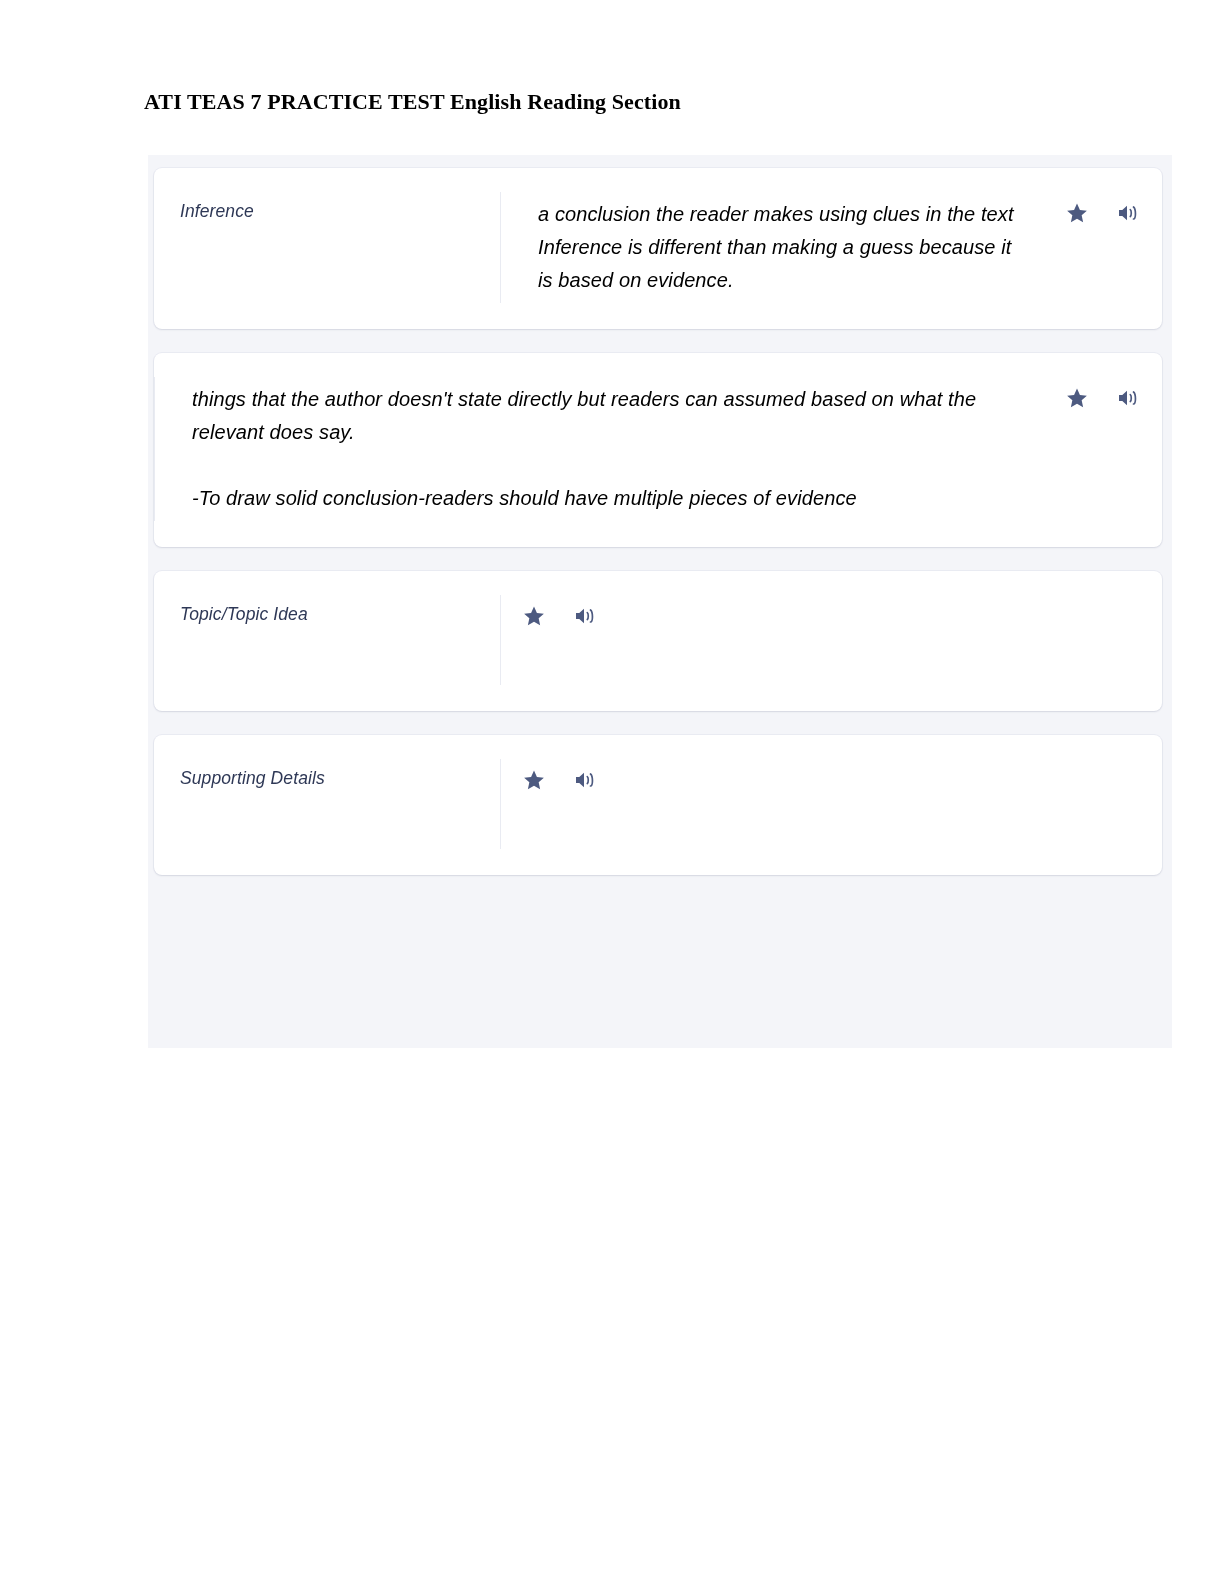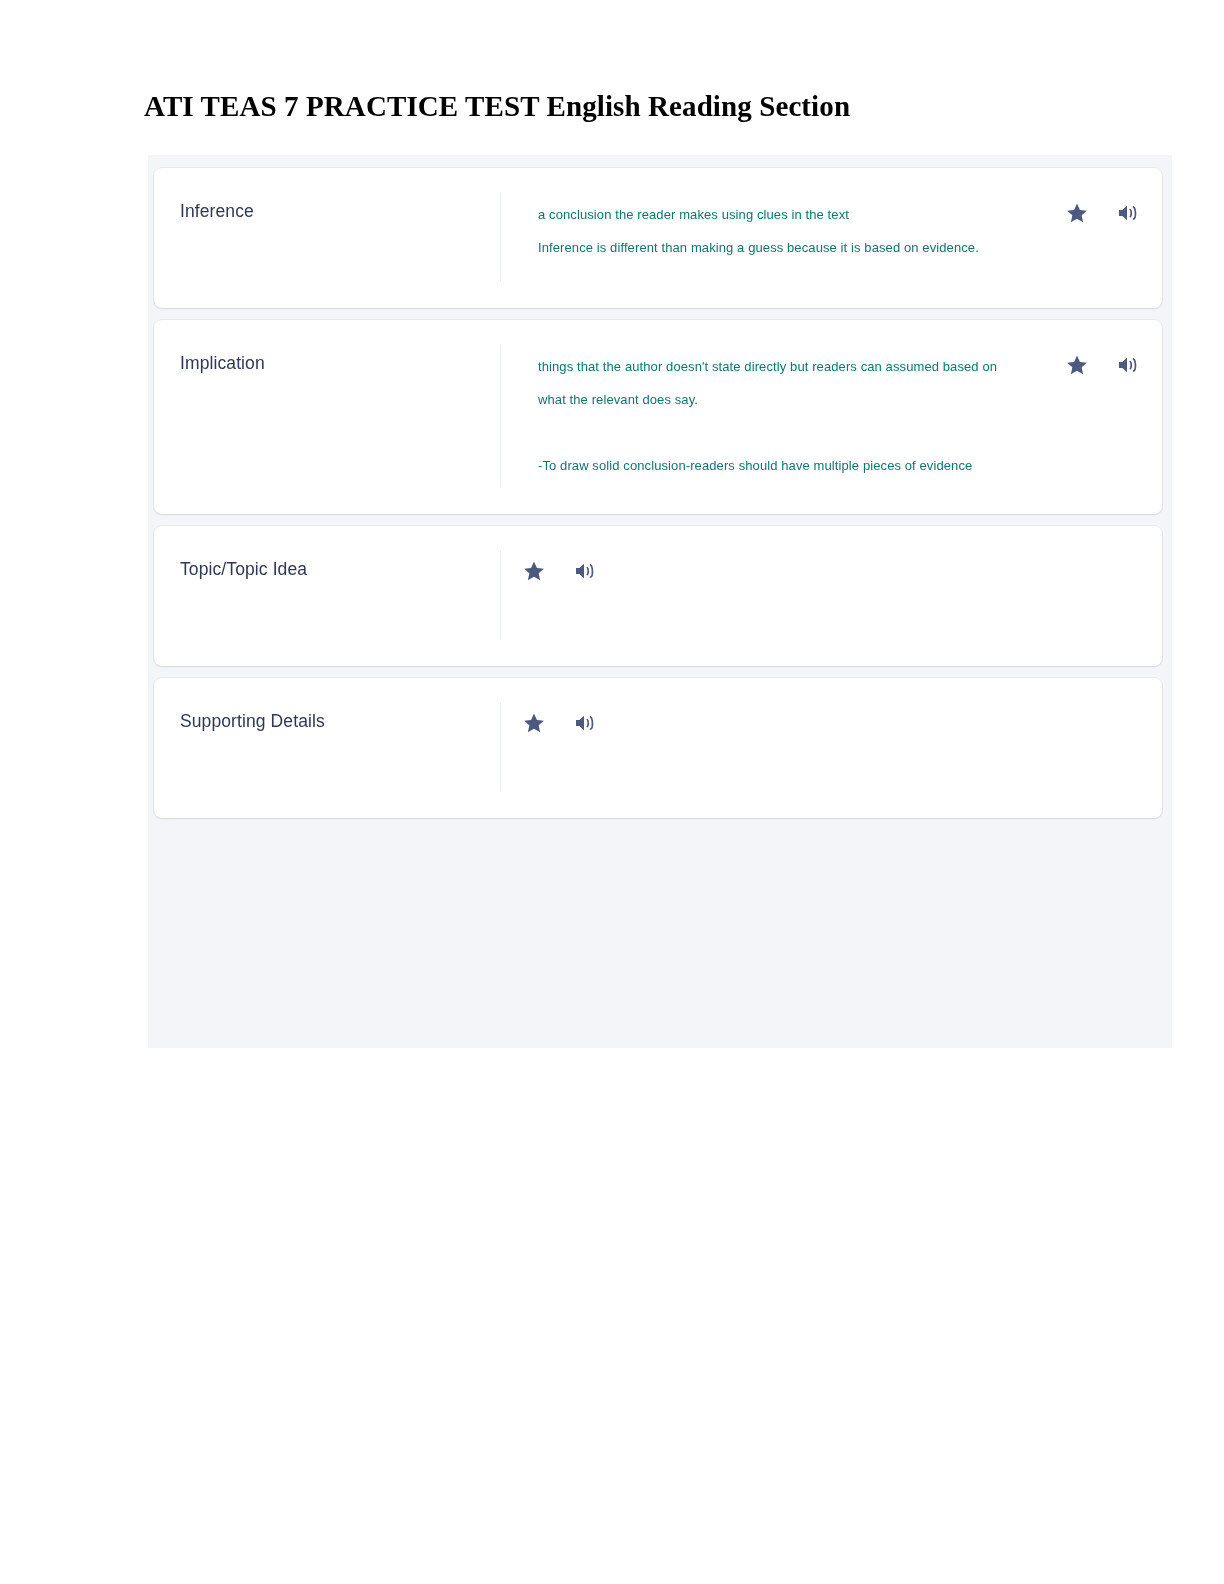--- a/index.html
+++ b/index.html
@@ -15,21 +15,21 @@
     -webkit-font-smoothing: antialiased;
     overflow: hidden;
     position: relative;
   }
 
   .page-title {
     position: absolute;
     left: 144px;
     top: 70px;
     font-family: "Liberation Serif", serif;
-    font-size: 29px;
+    font-size: 22px;
     line-height: 34px;
     color: #000000;
     letter-spacing: 0.1px;
     white-space: nowrap;
   }
 
   
   .set-container {
     position: absolute;
     left: 148px;
@@ -46,26 +46,27 @@
     top: 13px;
     width: 1008px;
   }
 
   .term-card {
     position: relative;
     background: #ffffff;
     border-radius: 8px;
     box-shadow: 0 1px 2px rgba(30, 41, 70, 0.10),
                 0 0 0 1px rgba(225, 228, 238, 0.55);
-    margin-bottom: 12px;
+    margin-bottom: 24px;
     display: flex;
     align-items: stretch;
     box-sizing: border-box;
     padding: 20px 0 22px 0;
     min-height: 140px;
+    font-style: italic;
   }
 
   .card-term-col {
     width: 346px;
     flex: 0 0 346px;
     padding: 10px 18px 10px 26px;
     box-sizing: border-box;
   }
 
   .card-term {
@@ -84,23 +85,23 @@
   }
 
   .card-def-col {
     flex: 1 1 auto;
     padding: 10px 16px 10px 37px;
     box-sizing: border-box;
     min-width: 0;
   }
 
   .card-def {
-    font-size: 13px;
+    font-size: 20px;
     line-height: 33px;
-    color: #0f766e;
+    color: #000000;
     letter-spacing: 0.1px;
     white-space: pre-wrap;
     word-wrap: break-word;
   }
 
   .card-actions {
     flex: 0 0 118px;
     width: 118px;
     padding: 12px 20px 0 0;
     box-sizing: border-box;
@@ -148,23 +149,20 @@
           <button class="icon-btn">
             <svg width="24" height="22" viewBox="0 0 24 22" aria-hidden="true">
               <path fill="#4d5a80" d="M2 8h3.3L10 3.7v14.6L5.3 14H2z"></path>
               <path fill="none" stroke="#4d5a80" stroke-width="1.7" stroke-linecap="round" d="M13.3 7.6c1.3 1.0 1.3 6.0 0 6.9"></path>
               <path fill="none" stroke="#4d5a80" stroke-width="1.7" stroke-linecap="round" d="M16.5 5.0c2.6 2.0 2.6 12.0 0 12.0"></path>
             </svg>
           </button>
         </div>
       </div>
       <div class="term-card">
-        <div class="card-term-col">
-          <div class="card-term">Implication</div>
-        </div>
         <div class="card-divider"></div>
         <div class="card-def-col">
           <div class="card-def">things that the author doesn't state directly but readers can assumed based on what the relevant does say.
 
 -To draw solid conclusion-readers should have multiple pieces of evidence</div>
         </div>
         <div class="card-actions">
           <button class="icon-btn">
             <svg width="22" height="21" viewBox="0 0 24 23" aria-hidden="true">
               <path fill="#4d5a80" d="M12 0.6l3.2 7.0 7.6 0.8-5.7 5.1 1.6 7.5L12 17.2 5.3 21l1.6-7.5L1.2 8.4l7.6-0.8z"></path>

